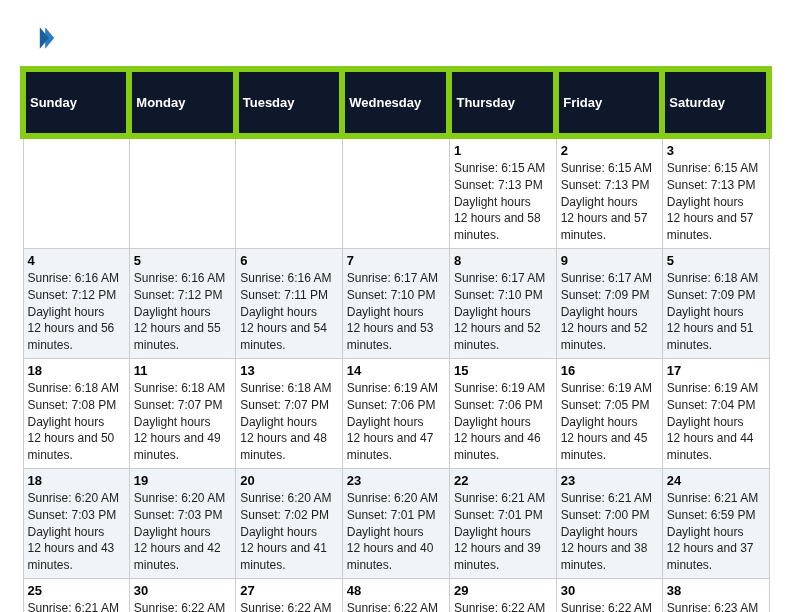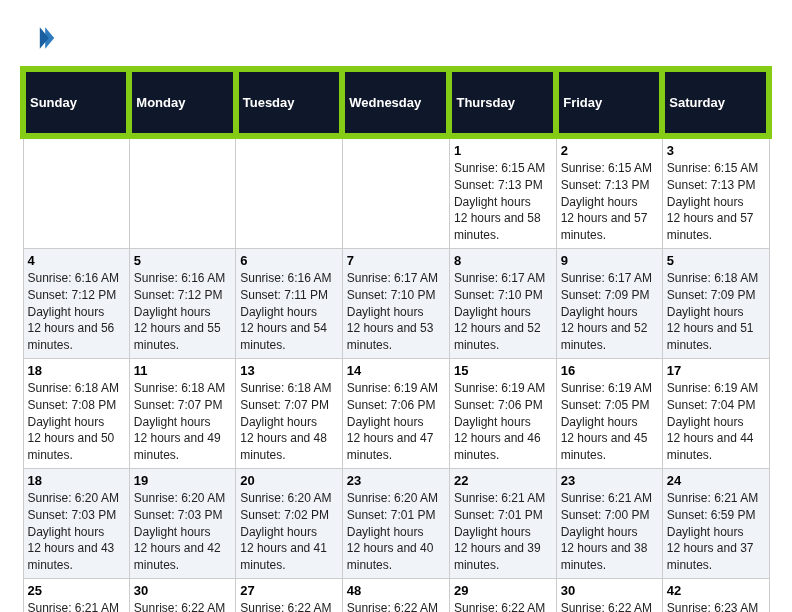--- a/index.html
+++ b/index.html
@@ -395,21 +395,21 @@
         <td>
         <span class="day-num">30</span>
         <span class="day-info">
           Sunrise: 6:22 AM<br>
           Sunset: 6:54 PM<br>
           Daylight hours<br>
           12 hours and 31 minutes.
         </span>
       </td>
         <td>
-        <span class="day-num">42</span>
+        <span class="day-num">38</span>
         <span class="day-info">
           Sunrise: 6:23 AM<br>
           Sunset: 6:54 PM<br>
           Daylight hours<br>
           12 hours and 30 minutes.
         </span>
       </td>
       </tr>
     </tbody>
 </table>

